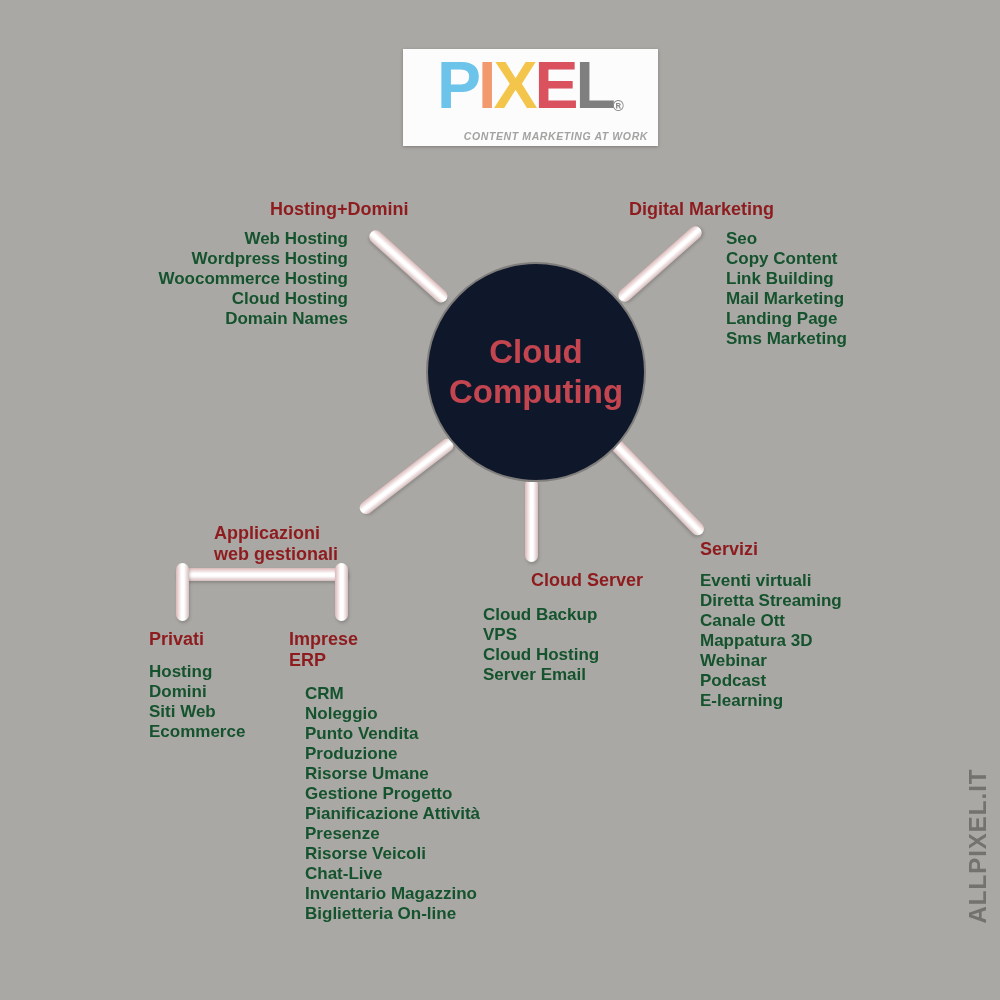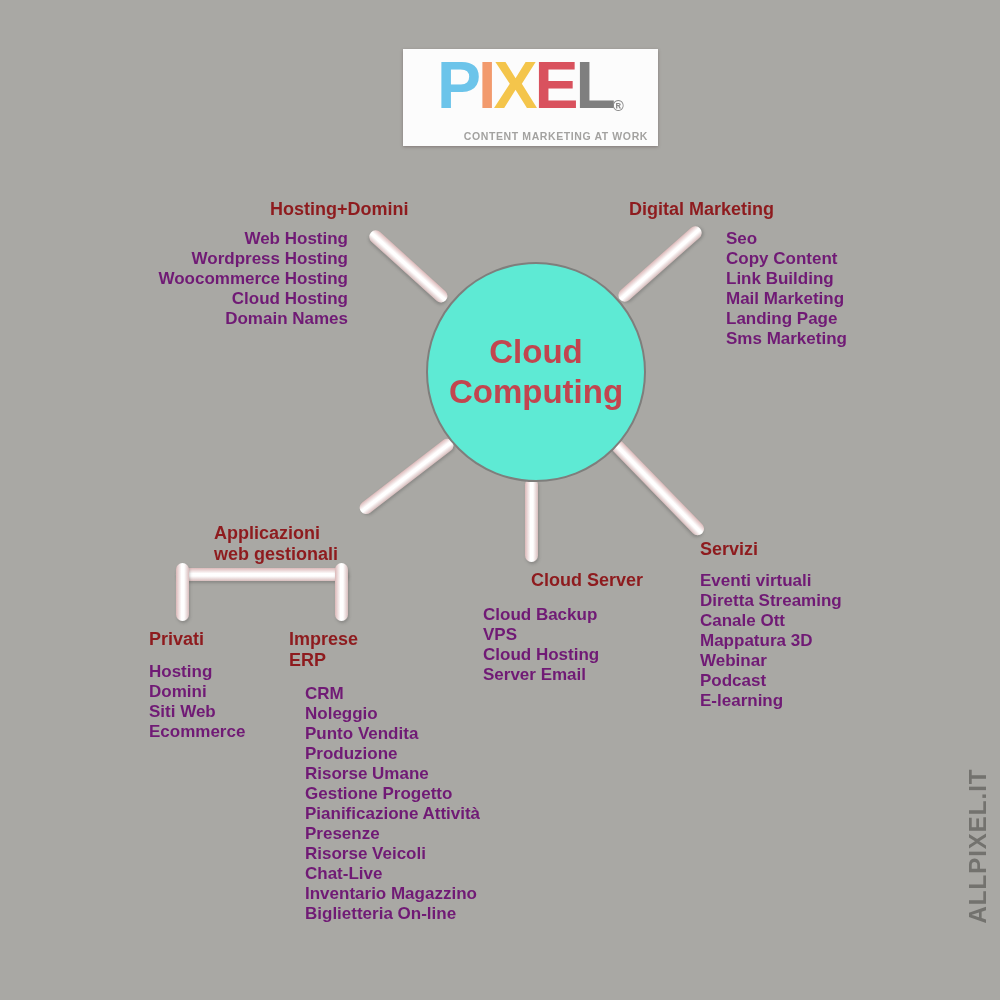--- a/index.html
+++ b/index.html
@@ -19,27 +19,27 @@
   }
   .logo-word{
     font-weight:bold;font-size:66px;line-height:62px;letter-spacing:-3px;
     display:flex;align-items:flex-start;
   }
   .l-p{color:#6cc4ea;} .l-i{color:#f29a6d;} .l-x{color:#f4c54b;}
   .l-e{color:#d9525e;} .l-l{color:#7f7f7f;}
   .l-reg{color:#8a8a8a;font-size:15px;letter-spacing:0;align-self:flex-end;line-height:20px;}
   .logo-tagline{
     align-self:flex-end;margin-right:10px;margin-top:14px;
-    color:#a3a2a0;font-weight:bold;font-size:10.5px;letter-spacing:.6px;
+    color:#a3a2a0;font-weight:bold;font-size:10.5px;letter-spacing:.6px;font-style:italic;
   }
 
   
   .center-node{
     left:426px;top:262px;width:216px;height:216px;border-radius:50%;
-    background:#5eead4;border:2px solid #7f7e7c;
+    background:#0f172a;border:2px solid #7f7e7c;
     display:flex;flex-direction:column;align-items:center;justify-content:center;
     z-index:2;
   }
   .center-node .line{
     color:#c2454f;font-weight:bold;font-size:33px;line-height:40px;text-align:center;
   }
 
   
   .rod{
     position:absolute;height:13px;border-radius:7px;z-index:1;
@@ -60,21 +60,21 @@
   .rod-bracket-h{left:176px;top:568px;width:172px;}
   .rod-bracket-l{left:176px;top:563px;height:58px;}
   .rod-bracket-r{left:335px;top:563px;height:58px;}
 
   
   .branch-title{
     color:#8e1b1e;font-weight:bold;font-size:18px;line-height:21px;z-index:3;
   }
   .items{
     list-style:none;margin:0;padding:0;z-index:3;
-    color:#701a75;font-weight:bold;font-size:17px;line-height:20px;
+    color:#14532d;font-weight:bold;font-size:17px;line-height:20px;
   }
   .t-center{text-align:left;}
   .t-right{text-align:right;}
 
   .title-tl{left:270px;top:199px;width:200px;}
   .list-tl{left:108px;top:229px;width:240px;}
   .title-tr{left:629px;top:199px;width:220px;}
   .list-tr{left:726px;top:229px;width:220px;}
 
   .title-app{left:214px;top:523px;width:200px;}

